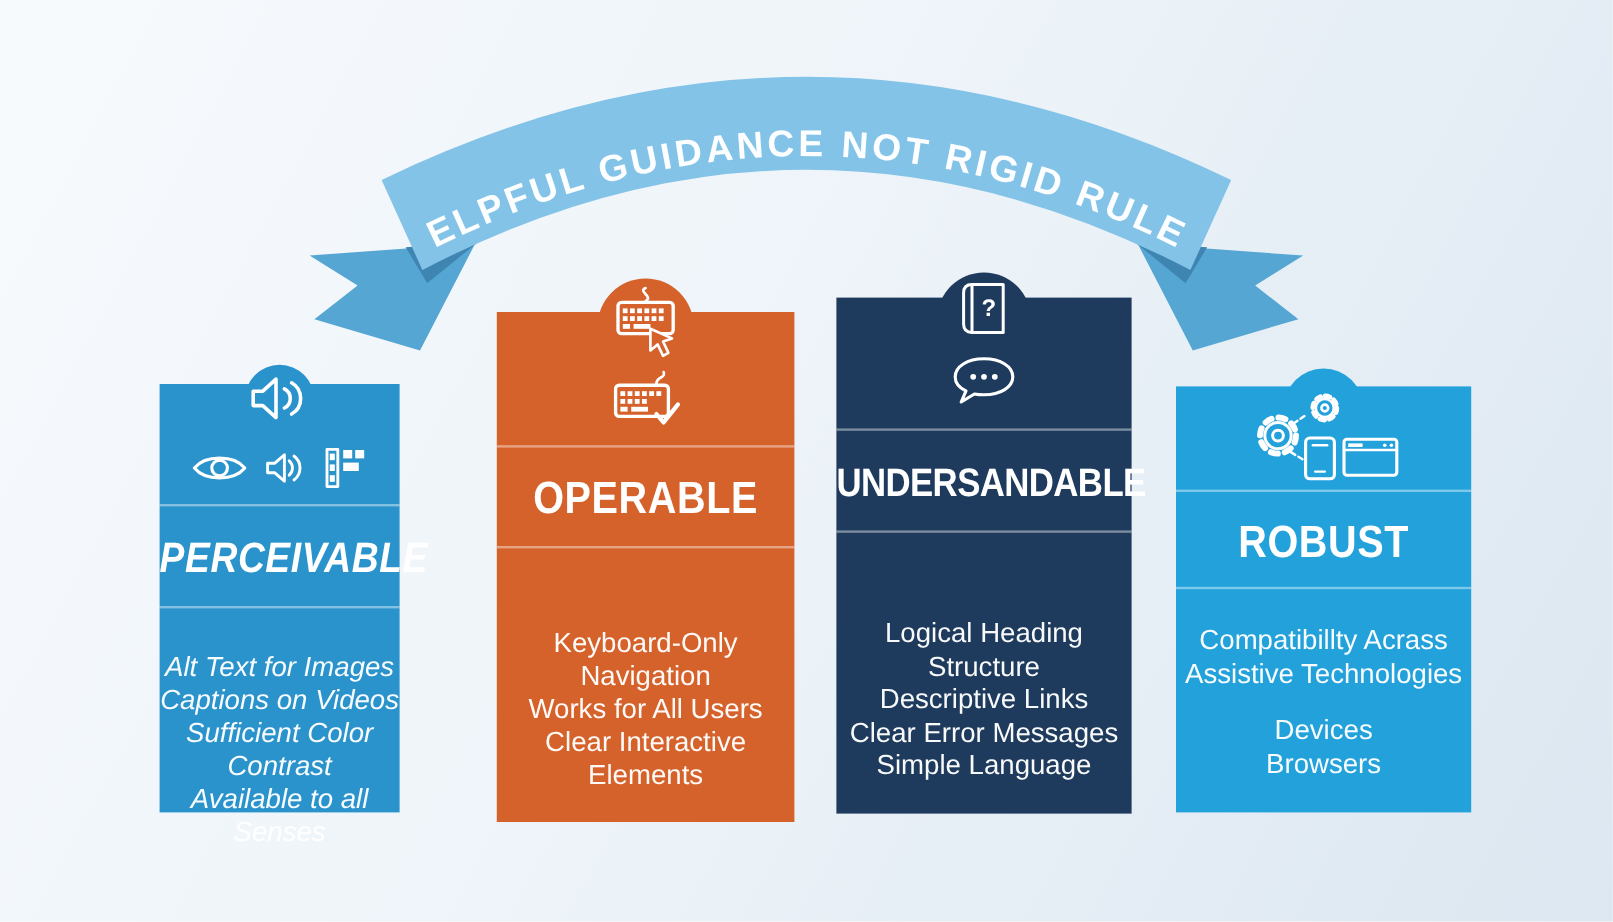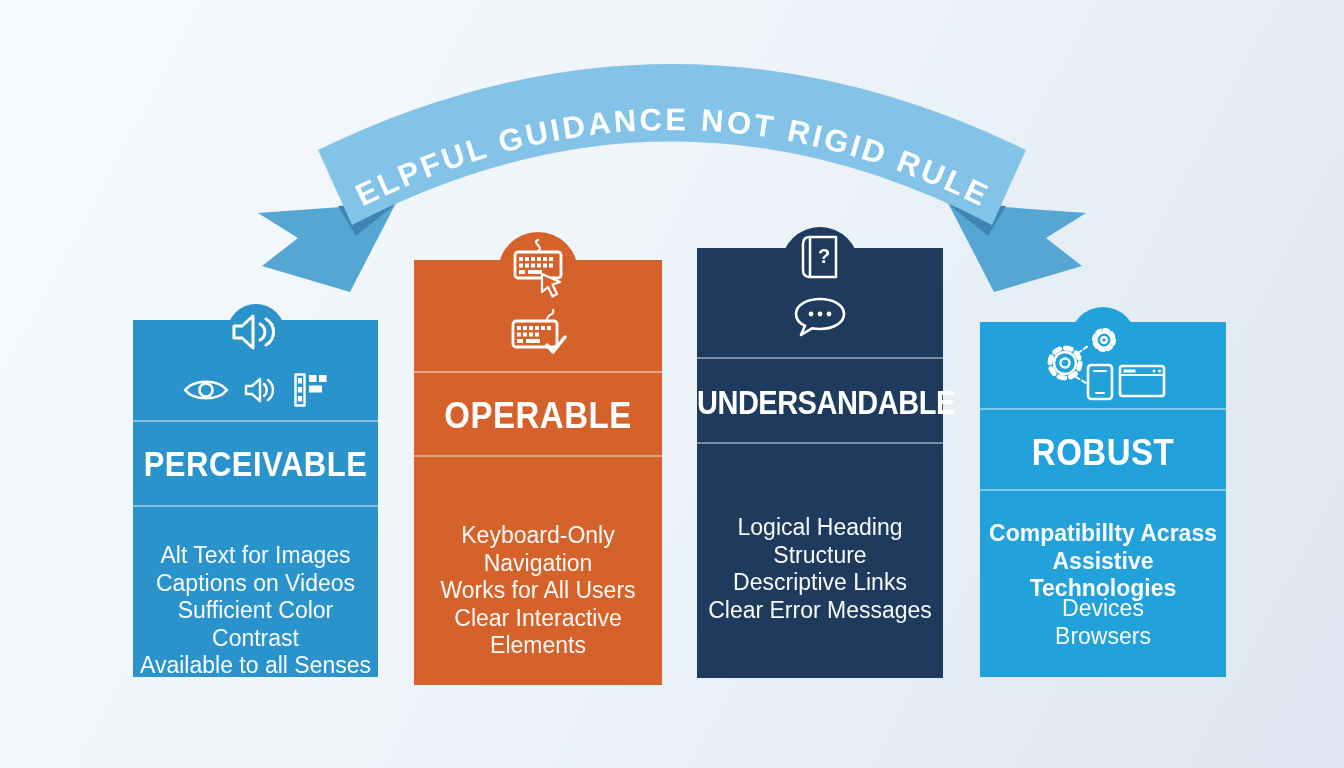--- a/index.html
+++ b/index.html
@@ -6,21 +6,21 @@
   .stage{
     position:relative; width:1344px; height:768px; overflow:hidden;
     font-family:"Liberation Sans", sans-serif;
     background:linear-gradient(118deg,#f7fafd 0%,#eef4f9 45%,#dce7f1 100%);
   }
   svg{display:block;}
   .ribbon-svg{position:absolute;left:0;top:0;}
   .ribbon-text{font-family:"Liberation Sans",sans-serif;font-weight:bold;font-size:31px;letter-spacing:3px;fill:#fcfeff;}
 
   .pillar{position:absolute;background:var(--bg);}
-  .p1{left:133px;top:320px;width:245px;height:357px;}
+  .p1{left:133px;top:320px;width:200px;height:357px;font-style:italic;}
   .p2{left:414px;top:260px;width:248px;height:425px;}
   .p3{left:697px;top:248px;width:246px;height:430px;}
   .p4{left:980px;top:322px;width:246px;height:355px;}
 
   .bump{position:absolute;left:50%;border-radius:50%;background:var(--bg);}
   .b1{width:58px;height:58px;margin-left:-29px;top:-16px;}
   .b2{width:80px;height:80px;margin-left:-40px;top:-28px;}
   .b3{width:78px;height:78px;margin-left:-39px;top:-21px;}
   .b4{width:66px;height:66px;margin-left:-33px;top:-15px;}
 
@@ -28,21 +28,21 @@
   .divider{position:absolute;left:0;width:100%;height:2px;background:rgba(255,255,255,0.42);}
   .title{position:absolute;left:0;width:100%;margin:0;text-align:center;color:#fff;
          font-weight:bold;transform:scaleY(1.14);letter-spacing:0.5px;}
   .t1{top:127px;font-size:31px;}
   .t2{top:136px;font-size:33px;}
   .t3{top:139px;font-size:29px;letter-spacing:-0.5px;}
   .t4{top:111px;font-size:33px;}
 
   .items{position:absolute;left:0;width:100%;text-align:center;color:rgba(255,255,255,0.97);
          font-size:23px;line-height:27.5px;font-weight:400;}
-  .it1{top:222px;} .it2{top:262px;} .it3{top:266px;} .it4a{top:198px;font-weight:bold;} .it4b{top:273px;}
+  .it1{top:222px;} .it2{top:262px;} .it3{top:266px;} .it4a{top:198px;} .it4b{top:273px;}
 
   .icon-row{position:absolute;left:0;top:52px;width:100%;display:flex;justify-content:center;align-items:center;gap:15px;}
   .ic{stroke:#fff;fill:none;stroke-linecap:round;stroke-linejoin:round;}
 </style>
 </head>
 <body>
 
 <div class="stage">
 
   <svg class="ribbon-svg" width="1344" height="768" viewBox="0 0 1344 768">
@@ -162,20 +162,21 @@
       <circle fill="#fff" cx="37" cy="18" r="2.4"></circle>
     </svg>
     <div class="divider" style="top:109px;"></div>
     <h2 class="title t3">UNDERSANDABLE</h2>
     <div class="divider" style="top:194px;"></div>
     <div class="items it3">
       <div>Logical Heading</div>
       <div>Structure</div>
       <div>Descriptive Links</div>
       <div>Clear Error Messages</div>
+      <div>Simple Language</div>
     </div>
   </div>
 
   <div class="pillar p4" style="--bg: #22A1DB;">
     <div class="bump b4"></div>
     <svg class="cicon" style="width:150px;height:90px;margin-left:-75px;top:3px;" viewBox="0 0 150 90">
 
       <g>
         <circle class="ic" cx="37" cy="38" r="15" stroke-width="5" stroke-dasharray="5.89 5.89"></circle>
         <circle class="ic" cx="37" cy="38" r="11" stroke-width="2.5"></circle>

